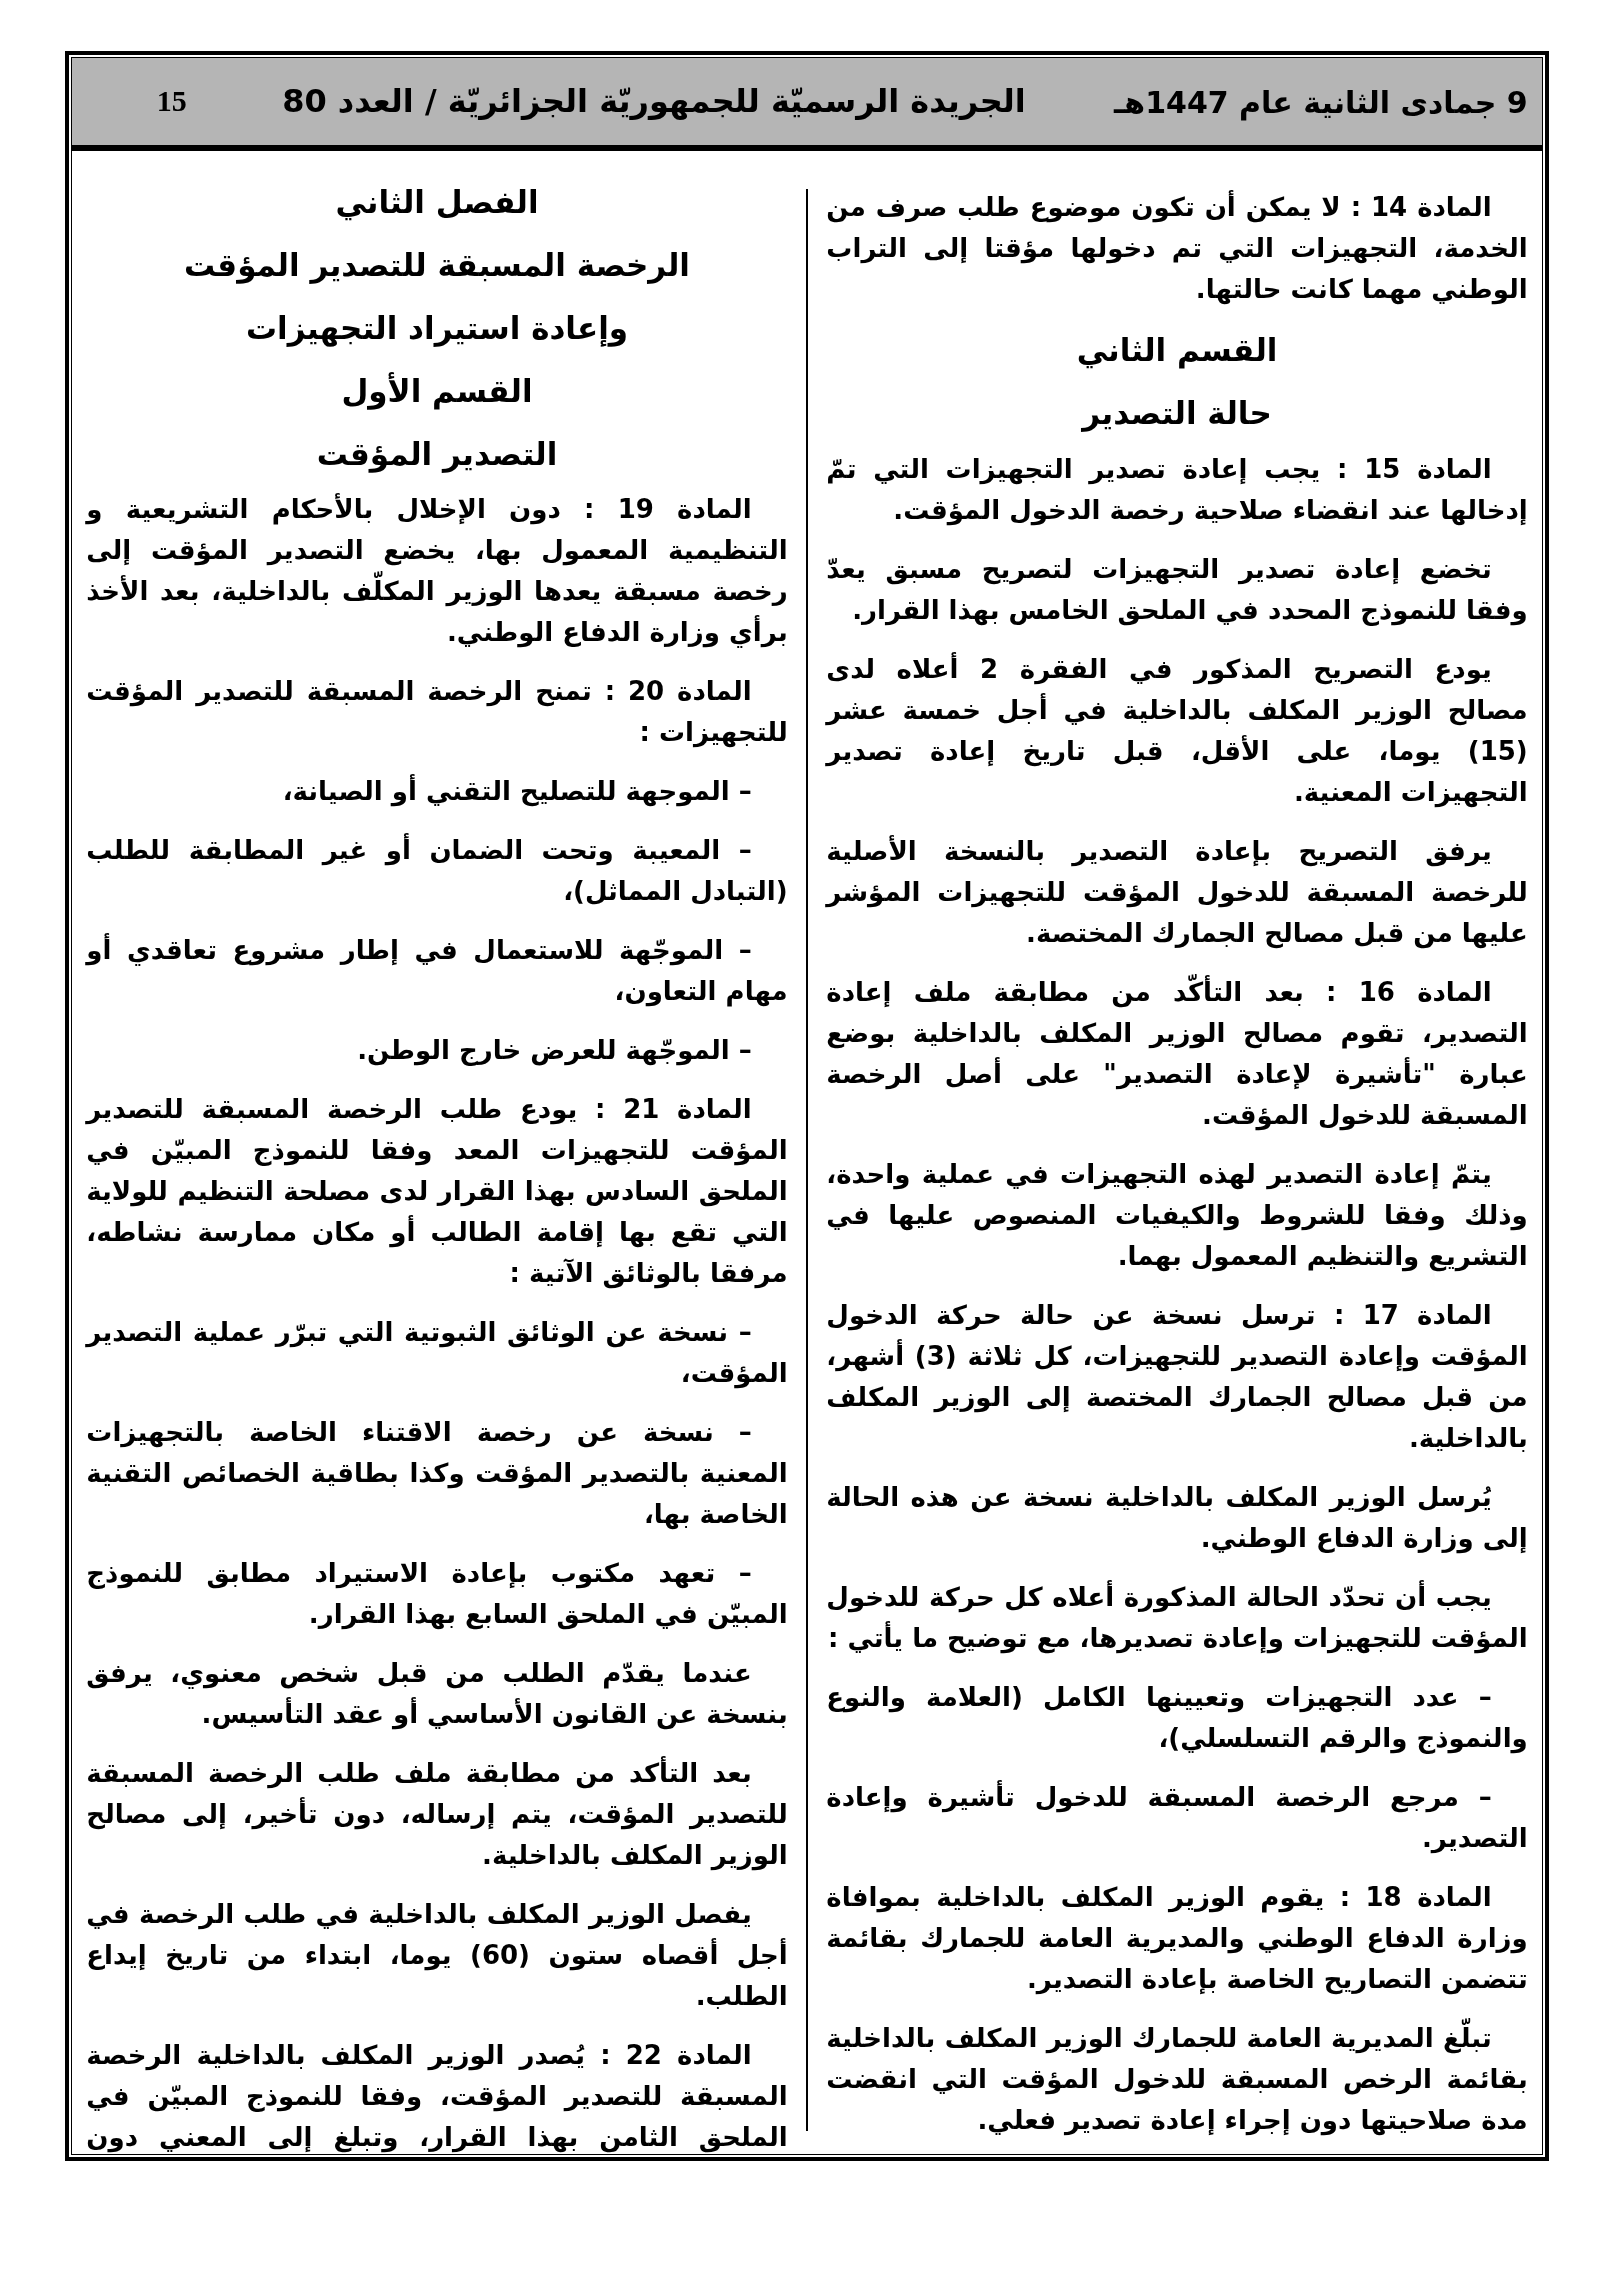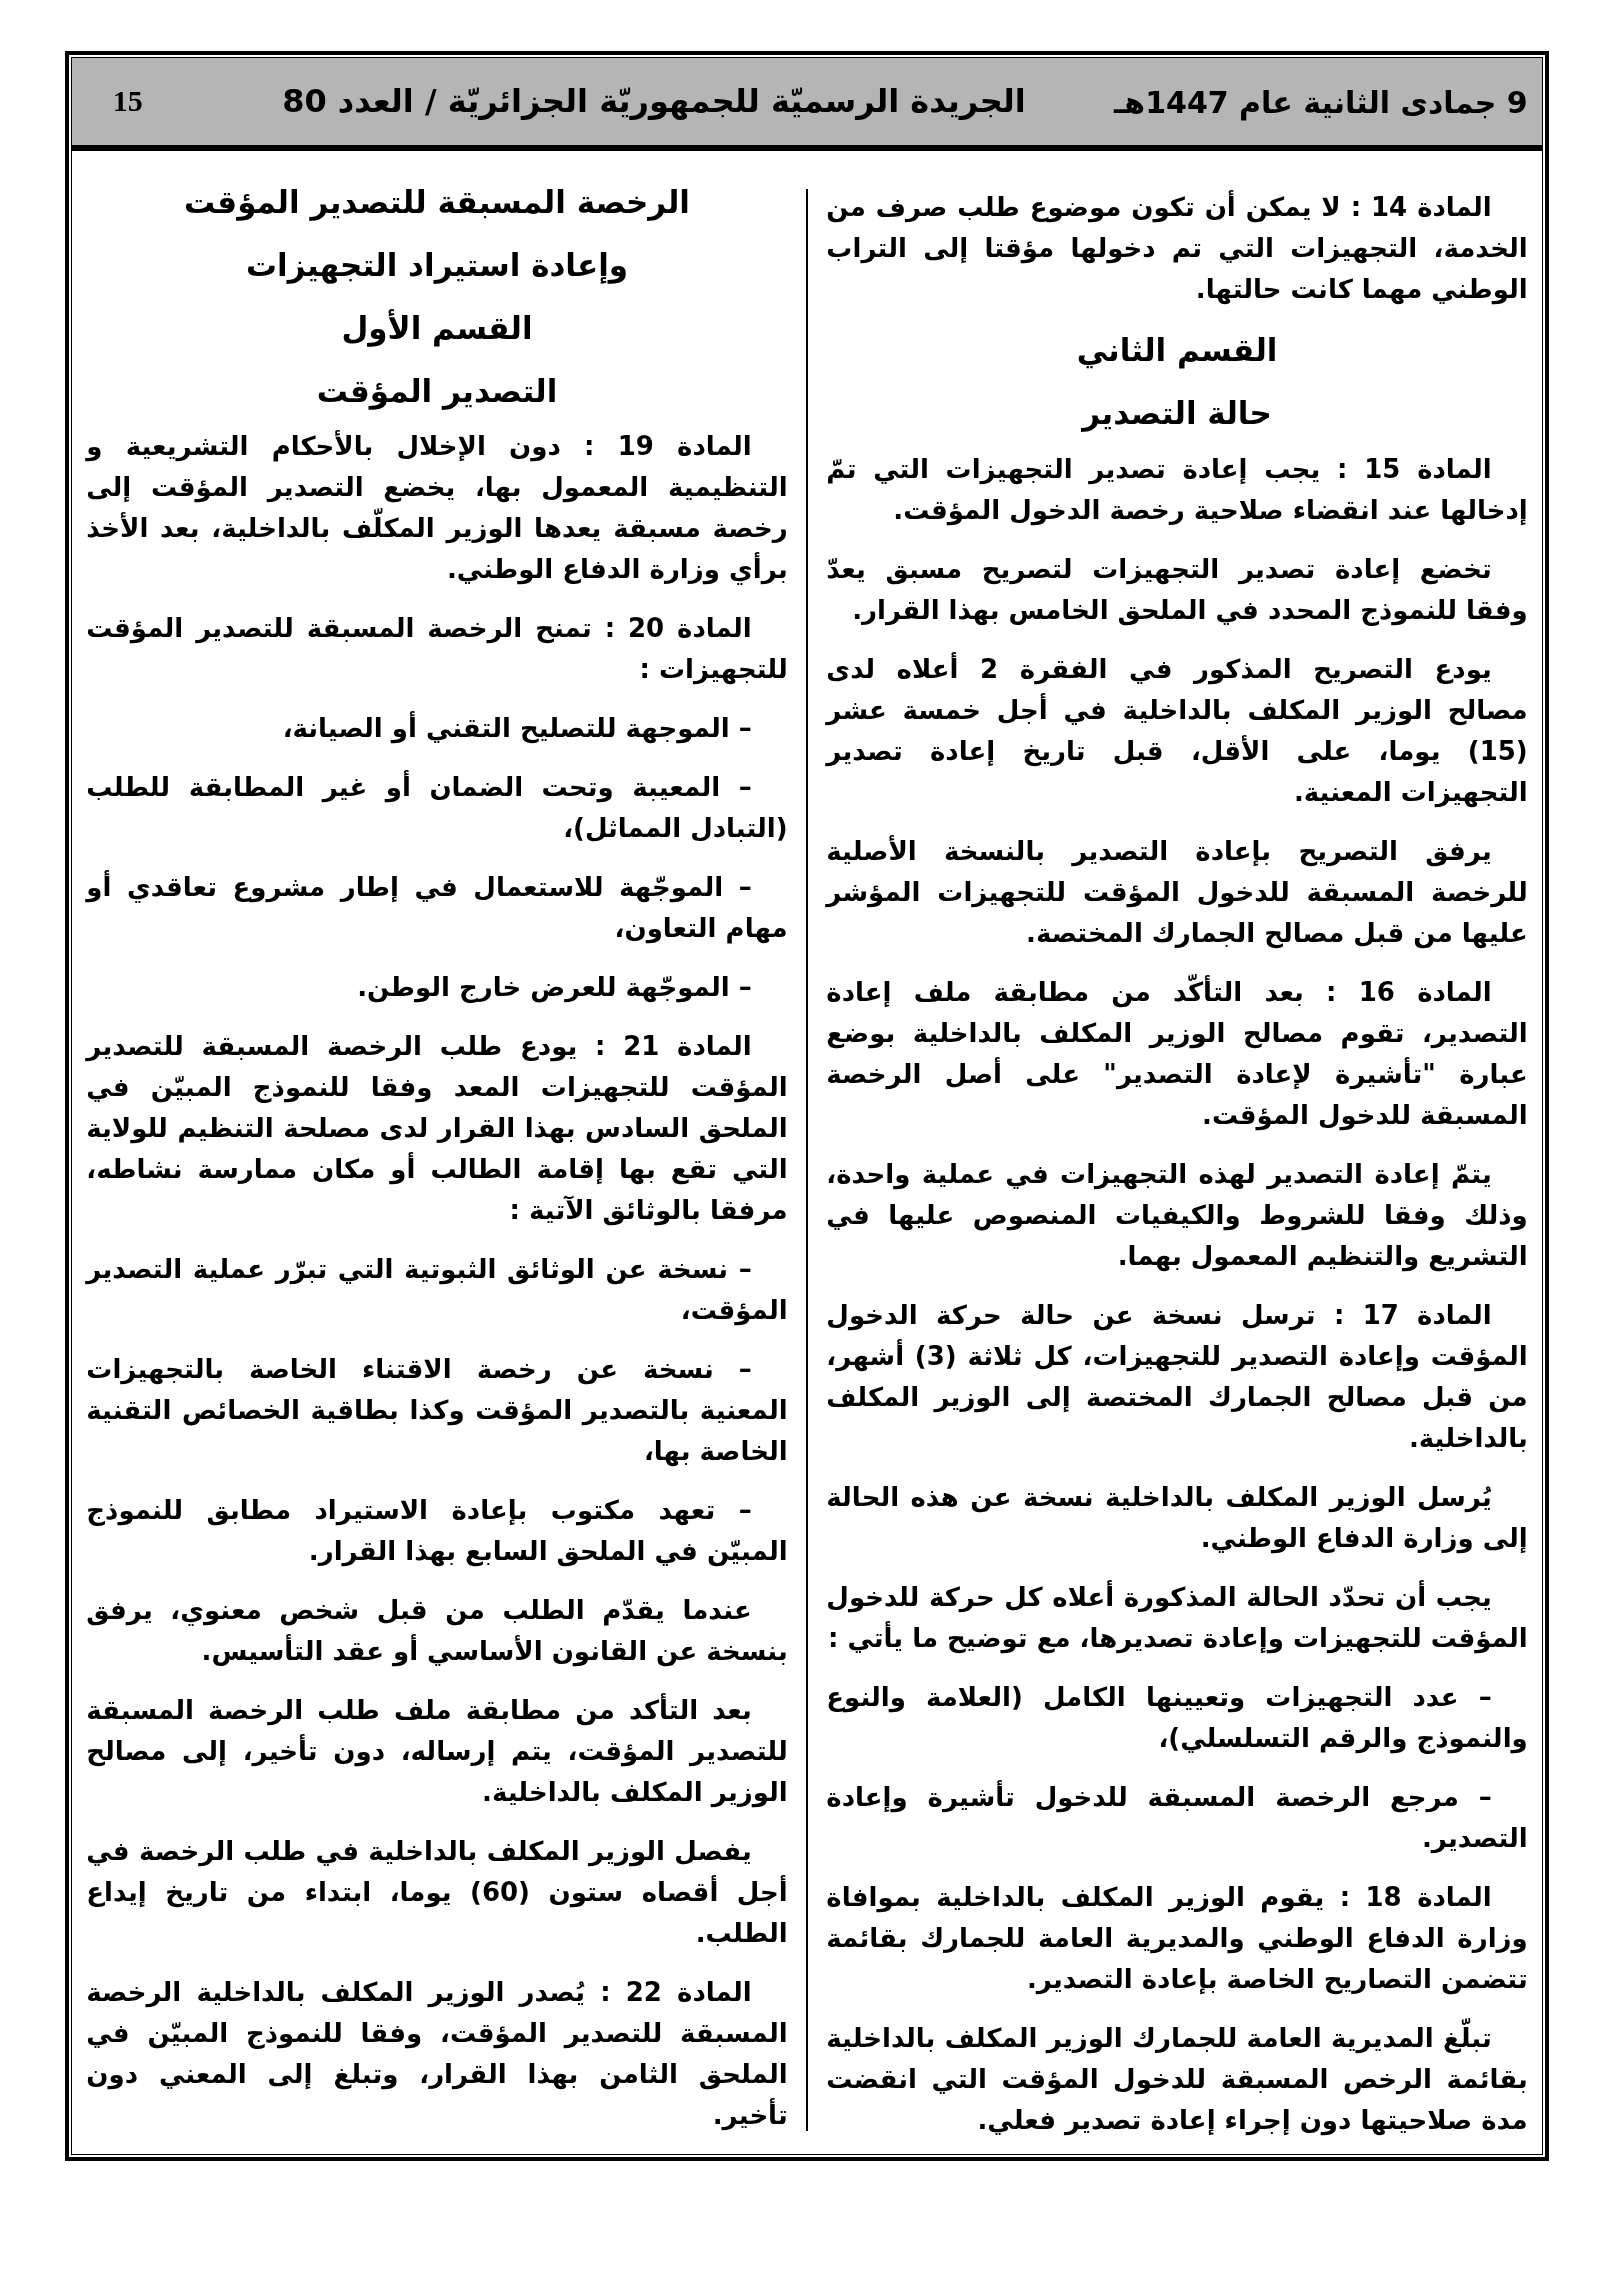--- a/index.html
+++ b/index.html
@@ -20,21 +20,21 @@
     display:flex;direction:rtl;align-items:center;
   }
   .dates{
     flex:none;padding:1.8px 14.5px 0 0;text-align:right;font-weight:bold;
     font-size:30px;line-height:39px;white-space:nowrap;direction:rtl;margin-left:32px;
   }
   .journal-title{
     flex:1;text-align:center;font-weight:bold;font-size:32px;direction:rtl;
   }
   .pagenum{
-    flex:none;width:154px;box-sizing:border-box;padding-left:41px;
+    flex:none;width:154px;box-sizing:border-box;padding-left:85px;
     font-family:"Liberation Serif", serif;font-weight:bold;font-size:30px;
     text-align:left;direction:ltr;
   }
   .cols{flex:1;display:flex;direction:rtl;overflow:hidden;}
   .col{flex:1;overflow:hidden;direction:rtl;}
   .col-right{padding:23.5px 14.5px 7.2px 18px;}
   .col-left{padding:11px 18px 7.2px 14.5px;}
   .divider{flex:none;width:2.7px;background:#000;margin:38px 0 23.5px;}
   .h{
     font-size:31px;font-weight:bold;text-align:center;
@@ -74,20 +74,21 @@
           <div class="p"><span class="lead">المادة 17 : </span><span>ترسل نسخة عن حالة حركة الدخول المؤقت وإعادة التصدير للتجهيزات، كل ثلاثة (3) أشهر، من قبل مصالح الجمارك المختصة إلى الوزير المكلف بالداخلية.</span></div>
           <div class="p">يُرسل الوزير المكلف بالداخلية نسخة عن هذه الحالة إلى وزارة الدفاع الوطني.</div>
           <div class="p">يجب أن تحدّد الحالة المذكورة أعلاه كل حركة للدخول المؤقت للتجهيزات وإعادة تصديرها، مع توضيح ما يأتي :</div>
           <div class="li">– عدد التجهيزات وتعيينها الكامل (العلامة والنوع والنموذج والرقم التسلسلي)،</div>
           <div class="li">– مرجع الرخصة المسبقة للدخول تأشيرة وإعادة التصدير.</div>
           <div class="p"><span class="lead">المادة 18 : </span><span>يقوم الوزير المكلف بالداخلية بموافاة وزارة الدفاع الوطني والمديرية العامة للجمارك بقائمة تتضمن التصاريح الخاصة بإعادة التصدير.</span></div>
           <div class="p">تبلّغ المديرية العامة للجمارك الوزير المكلف بالداخلية بقائمة الرخص المسبقة للدخول المؤقت التي انقضت مدة صلاحيتها دون إجراء إعادة تصدير فعلي.</div>
         </div>
       <div class="divider"></div>
       <div class="col col-left" id="col-left">
+          <div class="h">الفصل الثاني</div>
           <div class="h">الرخصة المسبقة للتصدير المؤقت</div>
           <div class="h">وإعادة استيراد التجهيزات</div>
           <div class="h">القسم الأول</div>
           <div class="h">التصدير المؤقت</div>
           <div class="p"><span class="lead">المادة 19 : </span><span>دون الإخلال بالأحكام التشريعية و التنظيمية المعمول بها، يخضع التصدير المؤقت إلى رخصة مسبقة يعدها الوزير المكلّف بالداخلية، بعد الأخذ برأي وزارة الدفاع الوطني.</span></div>
           <div class="p"><span class="lead">المادة 20 : </span><span>تمنح الرخصة المسبقة للتصدير المؤقت للتجهيزات :</span></div>
           <div class="li">– الموجهة للتصليح التقني أو الصيانة،</div>
           <div class="li">– المعيبة وتحت الضمان أو غير المطابقة للطلب (التبادل المماثل)،</div>
           <div class="li">– الموجّهة للاستعمال في إطار مشروع تعاقدي أو مهام التعاون،</div>
           <div class="li">– الموجّهة للعرض خارج الوطن.</div>

